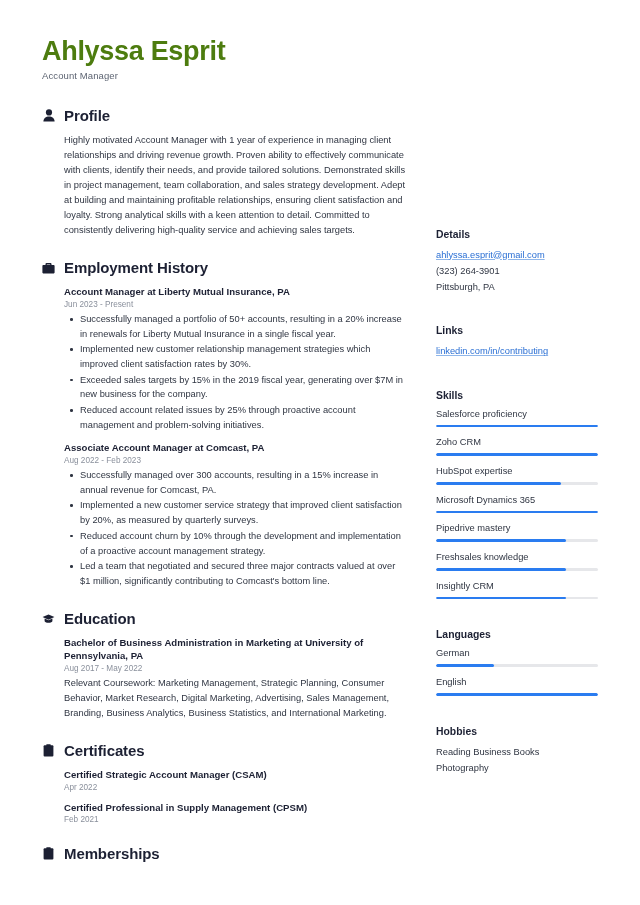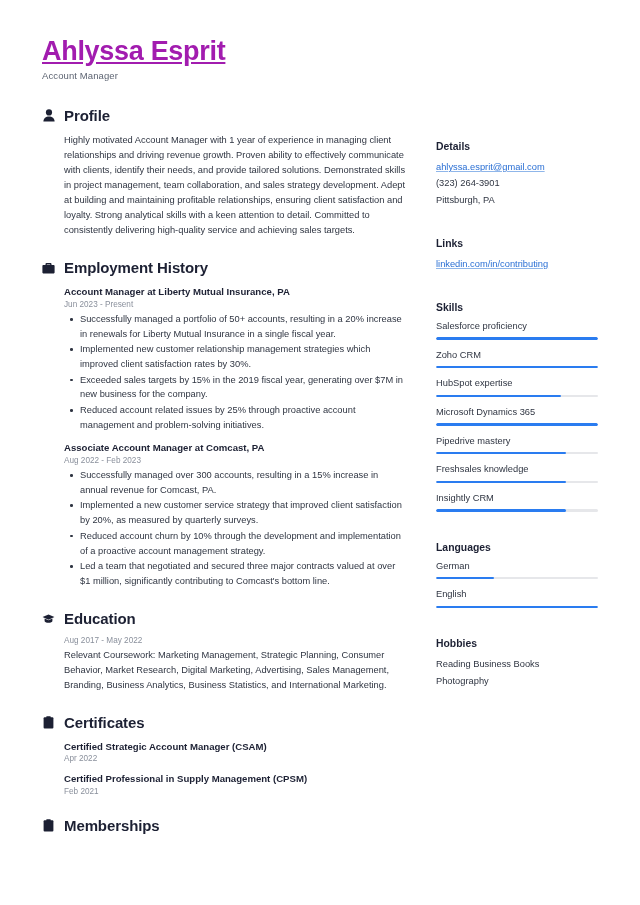--- a/index.html
+++ b/index.html
@@ -18,37 +18,36 @@
     padding: 36px 42px 0 42px;
     display: flex;
     flex-direction: column;
   }
 
   
   .header { margin-bottom: 26px; }
   .full-name {
     font-size: 27px;
     font-weight: bold;
-    color: #a21caf;
+    color: #4d7c0f;
     letter-spacing: -0.3px;
     line-height: 1.15;
-    text-decoration: underline;
   }
   .job-title {
     font-size: 9.5px;
     color: #5d6472;
     margin-top: 3px;
     letter-spacing: 0.1px;
   }
 
   
   .body-cols {
     display: flex;
     gap: 28px;
-    align-items: flex-start;
+    align-items: center;
   }
   .col-main { width: 366px; flex: 0 0 366px; }
   .col-side { width: 162px; flex: 0 0 162px; padding-top: 4px; }
 
   
   .section { margin-bottom: 21px; }
   .section-head {
     display: flex;
     align-items: center;
     gap: 9px;
@@ -249,20 +248,21 @@
           <span class="section-icon">
             <svg width="14" height="11" viewBox="0 0 14 11" fill="currentColor">
               <path d="M7 1.1 13.4 4 7 6.9.6 4z"></path>
               <path d="M2.8 5.4v2.8c0 1.1 1.9 1.9 4.2 1.9s4.2-.8 4.2-1.9V5.4L7 7.3z"></path>
             </svg>
           </span>
           <span class="section-title">Education</span>
         </div>
         <div class="section-body">
           <div class="entry">
+            <div class="entry-title">Bachelor of Business Administration in Marketing at University of Pennsylvania, PA</div>
             <div class="entry-date">Aug 2017 - May 2022</div>
             <div class="entry-desc">Relevant Coursework: Marketing Management, Strategic Planning, Consumer Behavior, Market Research, Digital Marketing, Advertising, Sales Management, Branding, Business Analytics, Business Statistics, and International Marketing.</div>
           </div>
         </div>
       </div>
 
       <div class="section">
         <div class="section-head">
           <span class="section-icon">
             <svg width="11" height="13" viewBox="0 0 11 13" fill="currentColor">

